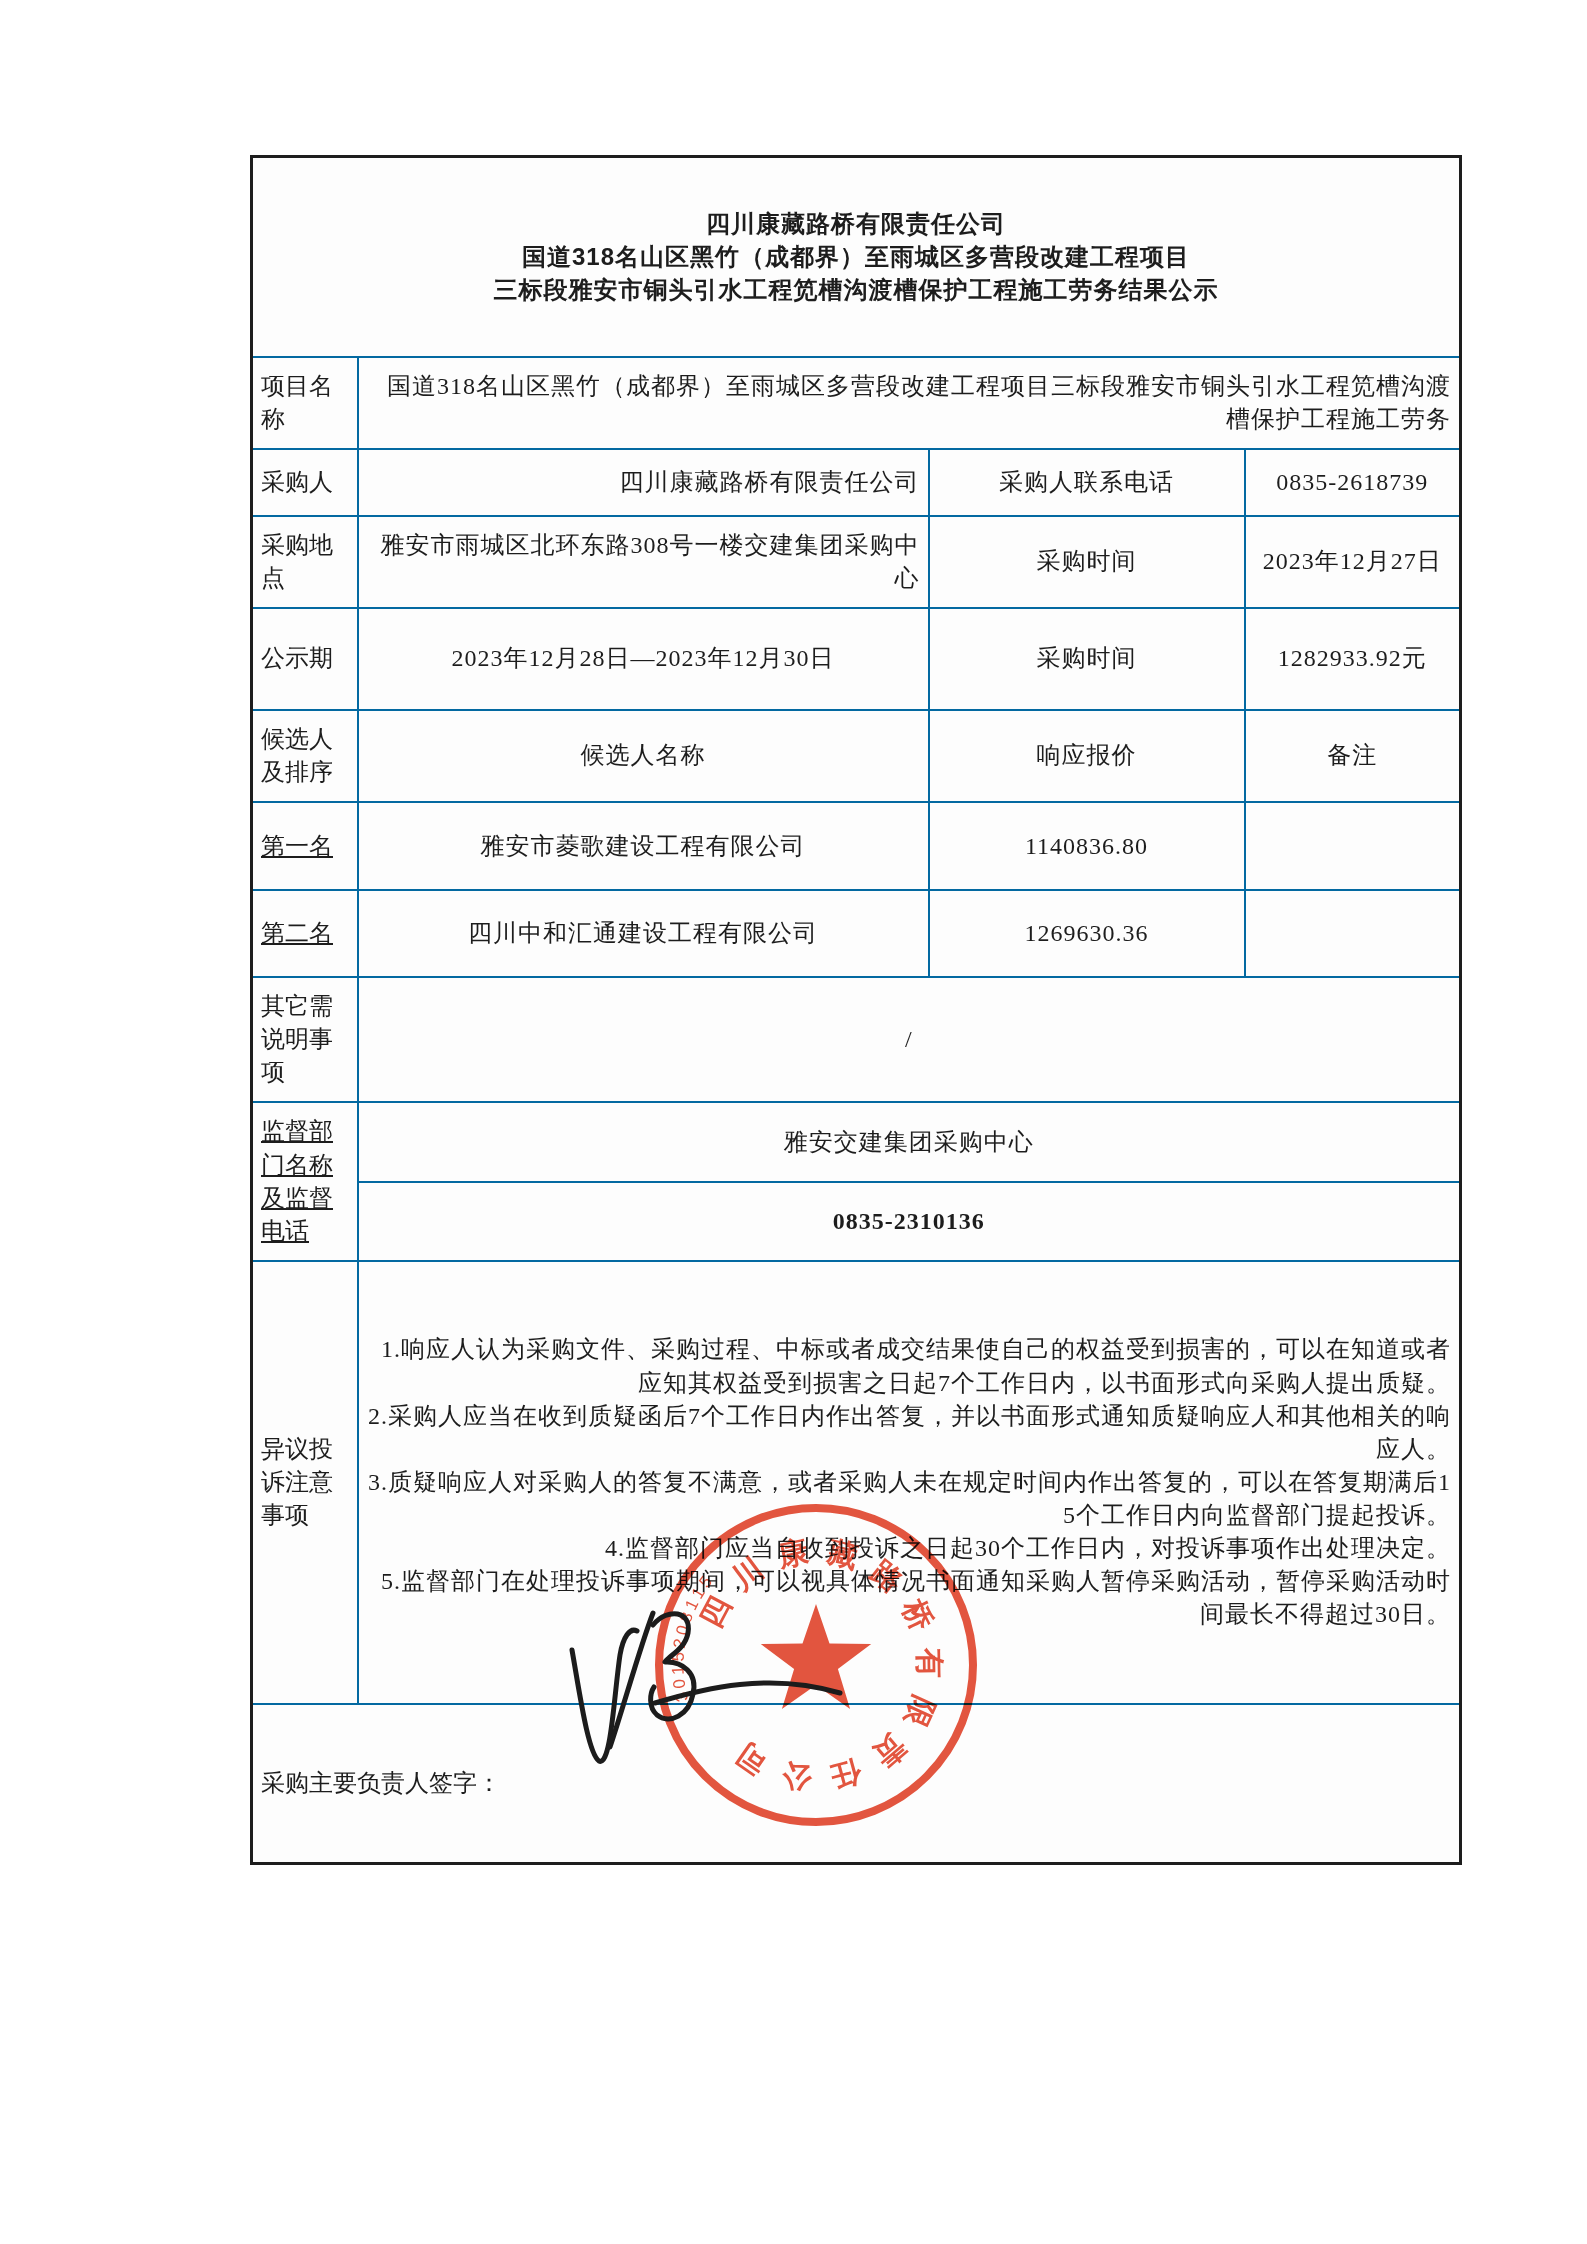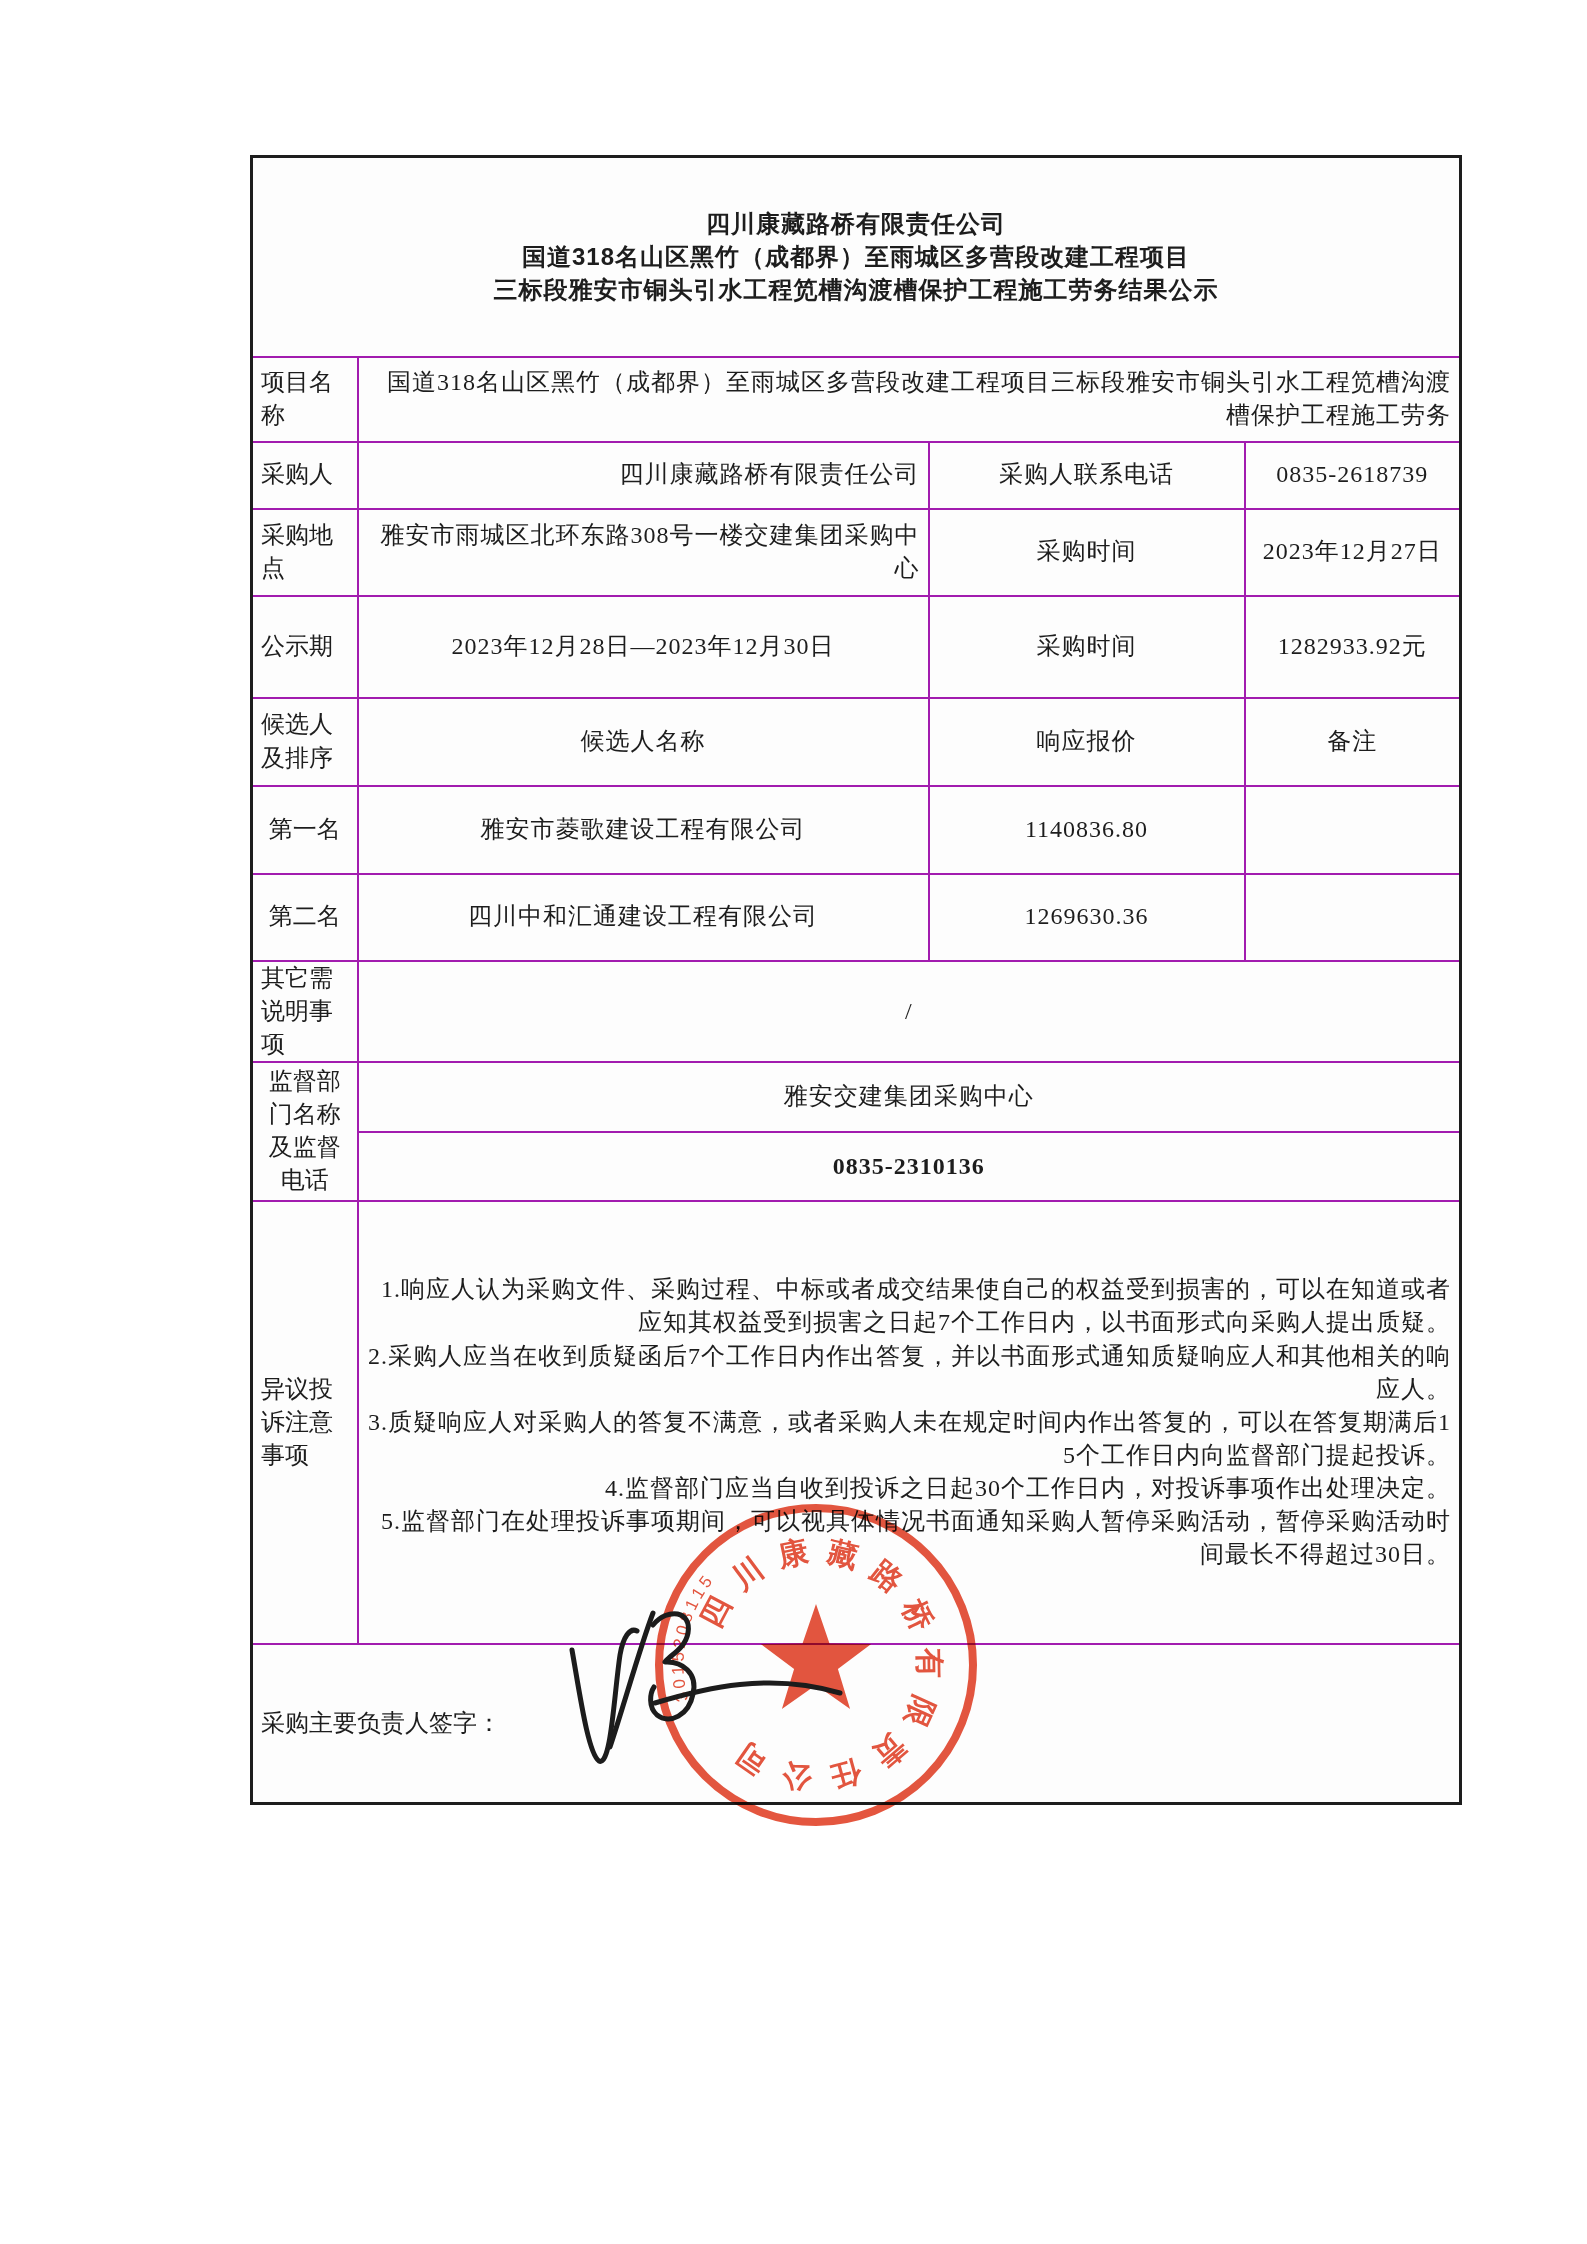--- a/index.html
+++ b/index.html
@@ -12,39 +12,39 @@
     overflow:hidden;
   }
   table.notice{
     position:absolute;left:250px;top:155px;
     width:1209px;
     border-collapse:collapse;
     table-layout:fixed;
     background:#fdfdfd;
   }
   table.notice td{
-    border:2px solid #a21caf;
+    border:2px solid #0369a1;
     font-size:24px;
     line-height:1.38;
     vertical-align:middle;
-    padding:0 8px;
+    padding:12px 8px;
     word-break:break-all;
     overflow:hidden;
   }
   table.notice{border:3px solid #1d1d1d;}
   .title-cell{
     text-align:center;
     font-family:"Liberation Sans","DejaVu Sans",sans-serif;
     font-weight:bold;
     font-size:33px;
     line-height:1.28;
     letter-spacing:1px;
   }
   .lbl{ text-align:left; padding:4px 8px; }
-  .lbl-center{ text-align:center; }
+  .lbl-center{ text-align:left;text-decoration:underline; }
   .val-left{ text-align:right; letter-spacing:1px; }
   .val-center{ text-align:center; letter-spacing:1px; }
   .notes-cell{
     text-align:right;
     font-size:24px;
     line-height:35px;
     letter-spacing:1px;
     padding:10px 12px;
   }
   .sign-cell{ text-align:left; padding-left:26px; }

